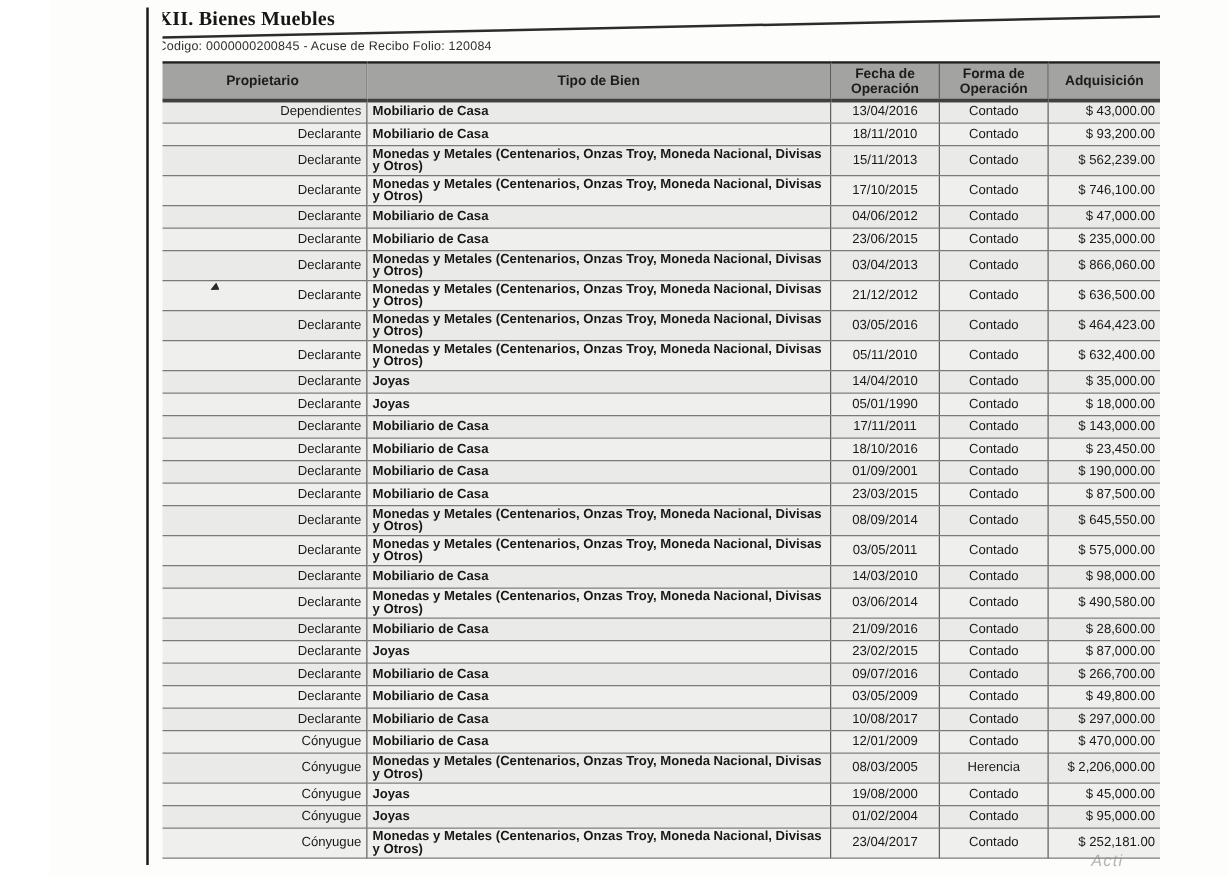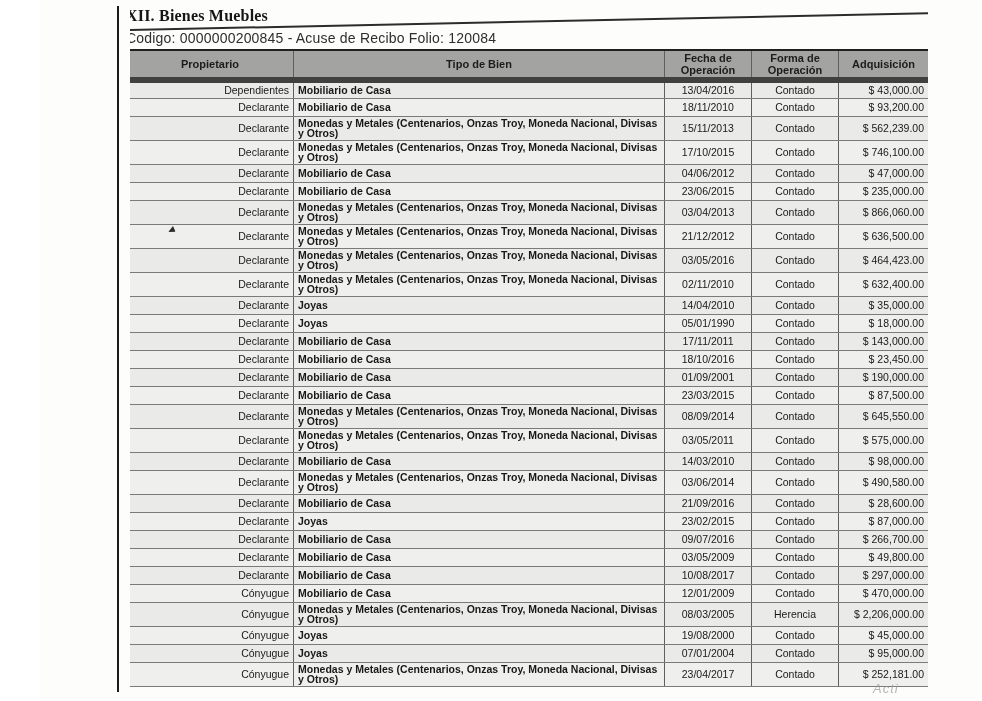--- a/index.html
+++ b/index.html
@@ -29,39 +29,39 @@
     font-weight:bold; font-size:16px; line-height:18px;
     color:#161616; letter-spacing:0.2px;
     margin:1px 0 0 0; white-space:nowrap;
   }
   .title-underline {
     position:absolute; left:-1px; top:23px; width:800px; height:2px;
     background:#2c2c2c;
     transform:rotate(-1.2deg); transform-origin:left center;
   }
   .code-line {
-    font-size:14px; line-height:12px; color:#2e2e2e;
+    font-size:10px; line-height:12px; color:#2e2e2e;
     margin:7px 0 0 0; white-space:nowrap; letter-spacing:0.2px;
   }
 
   table.assets {
     border-collapse:collapse; table-layout:fixed;
     width:802px; margin:5px 0 0 -4px;
     font-size:10.5px;
   }
   table.assets th, table.assets td {
     border:1px solid #5f5f5d;
     box-sizing:border-box;
     overflow:hidden;
   }
   table.assets thead th {
     background:#a3a3a1;
     color:#1c1c1c; font-weight:bold; font-size:11px; line-height:12px;
     height:30px; text-align:center; vertical-align:middle;
-    border-top:2px solid #1f1f1f; border-bottom:6px solid #404040;
+    border-top:2px solid #1f1f1f; border-bottom:3px solid #404040;
     padding:1px 2px;
   }
   table.assets td {
     background:#eaeae8;
     height:18px; padding:1px 4px; line-height:10.5px;
     vertical-align:middle; color:#181818;
     border-top:1px solid #7a7a78; border-bottom:1px solid #7a7a78;
   }
   table.assets tbody tr:nth-child(even) td { background:#efefed; }
   td.c-prop { text-align:right; padding-left:2px; }
@@ -176,21 +176,21 @@
           <tr>
           <td class="c-prop">Declarante</td>
           <td class="c-tipo">Monedas y Metales (Centenarios, Onzas Troy, Moneda Nacional, Divisas y Otros)</td>
           <td class="c-fecha">03/05/2016</td>
           <td class="c-forma">Contado</td>
           <td class="c-adq">$ 464,423.00</td>
         </tr>
           <tr>
           <td class="c-prop">Declarante</td>
           <td class="c-tipo">Monedas y Metales (Centenarios, Onzas Troy, Moneda Nacional, Divisas y Otros)</td>
-          <td class="c-fecha">02/11/2010</td>
+          <td class="c-fecha">05/11/2010</td>
           <td class="c-forma">Contado</td>
           <td class="c-adq">$ 632,400.00</td>
         </tr>
           <tr>
           <td class="c-prop">Declarante</td>
           <td class="c-tipo">Joyas</td>
           <td class="c-fecha">14/04/2010</td>
           <td class="c-forma">Contado</td>
           <td class="c-adq">$ 35,000.00</td>
         </tr>
@@ -309,21 +309,21 @@
           <tr>
           <td class="c-prop">Cónyugue</td>
           <td class="c-tipo">Joyas</td>
           <td class="c-fecha">19/08/2000</td>
           <td class="c-forma">Contado</td>
           <td class="c-adq">$ 45,000.00</td>
         </tr>
           <tr>
           <td class="c-prop">Cónyugue</td>
           <td class="c-tipo">Joyas</td>
-          <td class="c-fecha">07/01/2004</td>
+          <td class="c-fecha">01/02/2004</td>
           <td class="c-forma">Contado</td>
           <td class="c-adq">$ 95,000.00</td>
         </tr>
           <tr>
           <td class="c-prop">Cónyugue</td>
           <td class="c-tipo">Monedas y Metales (Centenarios, Onzas Troy, Moneda Nacional, Divisas y Otros)</td>
           <td class="c-fecha">23/04/2017</td>
           <td class="c-forma">Contado</td>
           <td class="c-adq">$ 252,181.00</td>
         </tr>

